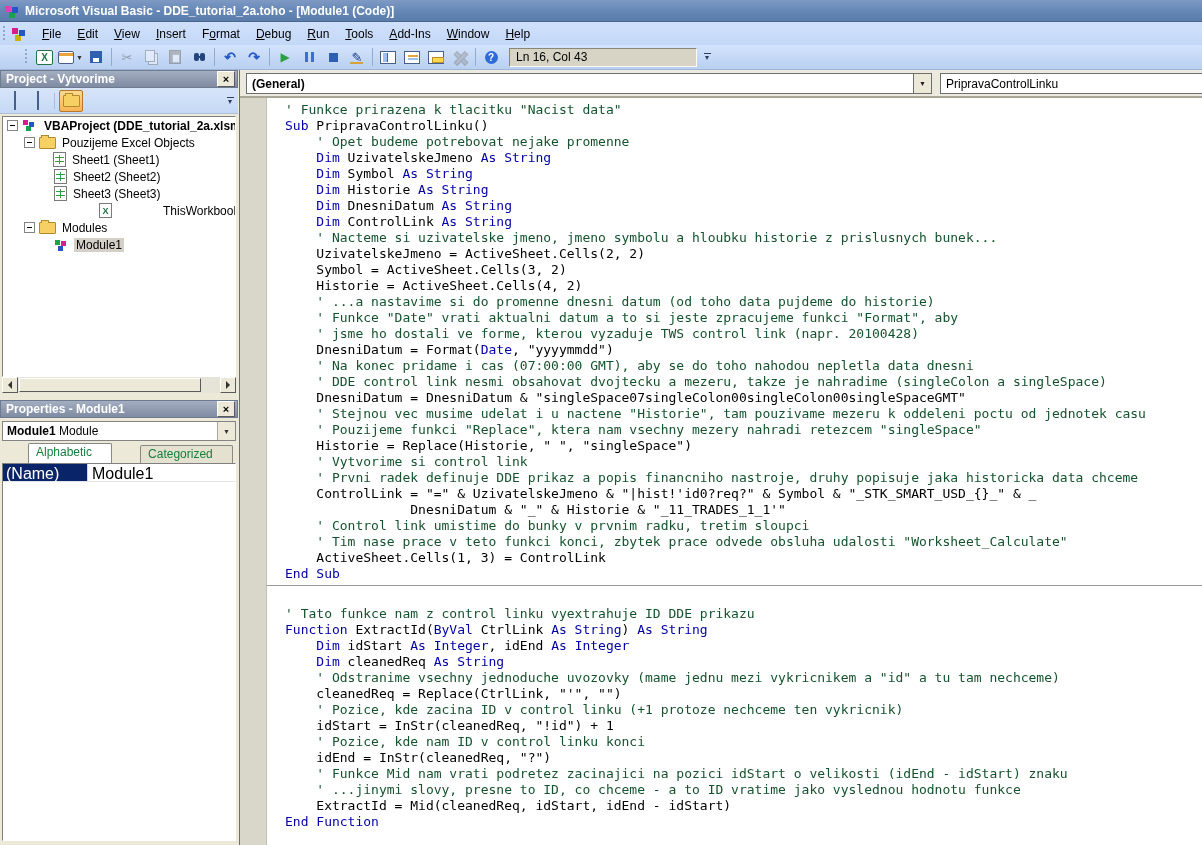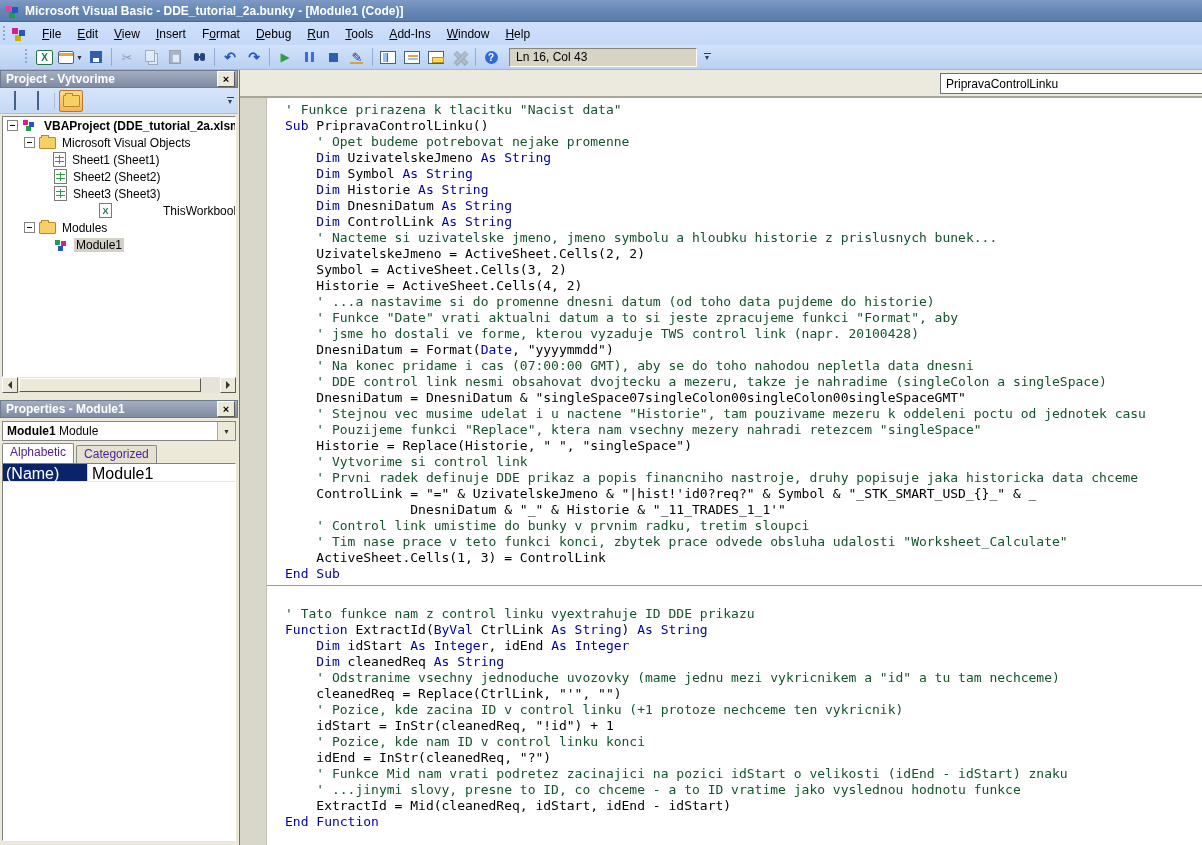--- a/index.html
+++ b/index.html
@@ -134,22 +134,22 @@
   .scroll-thumb{width:182px;height:14px;background:#ece9d8;border:1px solid;
     border-color:#fff #5a5a5a #5a5a5a #fff;margin-left:1px;box-sizing:border-box;}
 
   .props-panel{position:absolute;left:0;top:400px;width:238px;height:445px;background:#ece9d8;}
   .obj-combo{position:absolute;left:2px;top:21px;width:234px;height:20px;background:#fff;
     border:1px solid #848484;display:flex;align-items:center;font-size:12px;padding-left:4px;box-sizing:border-box;}
   .obj-combo .b{font-weight:bold;}
   .combo-arrow{margin-left:auto;width:17px;height:18px;background:#ece9d8;border-left:1px solid #aca899;
     display:flex;align-items:center;justify-content:center;font-size:7px;color:#333;}
   .tabs{position:absolute;left:2px;top:45px;height:18px;display:flex;align-items:flex-end;font-size:12px;}
-  .tab{height:16px;padding:1px 7px 0 7px;background:#e4e1d1;border:1px solid #888;border-bottom:none;
-    border-radius:2px 2px 0 0;margin-right:2px;color:#4c1d95;}
+  .tab{height:16px;padding:1px 19px 0 7px;background:#e4e1d1;border:1px solid #888;border-bottom:none;
+    border-radius:2px 2px 0 0;margin-right:2px;color:#15803d;margin-left:26px;}
   .tab.active{background:#fff;height:18px;position:relative;z-index:2;}
   .prop-grid{position:absolute;left:2px;top:63px;width:234px;height:378px;background:#fff;
     border:1px solid;border-color:#808080 #fff #fff #808080;box-sizing:border-box;font-size:16px;}
   .prop-row{height:17px;display:flex;border-bottom:1px solid #e4e4e4;}
   .prop-name{width:84px;background:#0a246a;color:#fff;padding:1px 3px;box-sizing:border-box;}
   .prop-val{flex:1;padding:1px 4px;border-left:1px solid #d4d4d4;}
 
   
   .codewin{position:absolute;left:239px;top:70px;width:963px;height:775px;background:#fff;
     border-left:1px solid #6e6e6e;box-sizing:border-box;overflow:hidden;}
@@ -176,21 +176,21 @@
   .proc-sep{height:8px;position:relative;}
   .proc-sep::before{content:"";position:absolute;left:-18px;right:0;top:3px;height:1px;background:#9a9a9a;}
 </style>
 </head>
 <body>
 
 <div id="app">
 
   <div class="titlebar">
     <span class="app-icon"></span>
-    <span>Microsoft Visual Basic - DDE_tutorial_2a.bunky - [Module1 (Code)]</span>
+    <span>Microsoft Visual Basic - DDE_tutorial_2a.toho - [Module1 (Code)]</span>
   </div>
 
   <div class="menubar">
     <span class="grip"></span>
     <span class="vb-icon"></span>
     <span style="display:flex;">
         <span class="menu-item"><span class="accel">F</span>ile</span>
         <span class="menu-item"><span class="accel">E</span>dit</span>
         <span class="menu-item"><span class="accel">V</span>iew</span>
         <span class="menu-item"><span class="accel">I</span>nsert</span>
@@ -257,21 +257,21 @@
     </div>
     <div class="tree-box">
         <div class="tree-row" style="padding-left: 4px;">
           <span class="exp"></span>
           <span class="t-ico t-project"></span>
           <span class="lbl bold">VBAProject (DDE_tutorial_2a.xlsm)</span>
         </div>
         <div class="tree-row" style="padding-left: 21px;">
           <span class="exp"></span>
           <span class="t-ico t-folder"></span>
-          <span class="lbl">Microsoft Visual Objects</span>
+          <span class="lbl">Pouzijeme Excel Objects</span>
         </div>
         <div class="tree-row" style="padding-left: 37px;">
           <span class="exp-spacer"></span>
           <span class="t-ico t-sheet"></span>
           <span class="lbl">Sheet1 (Sheet1)</span>
         </div>
         <div class="tree-row" style="padding-left: 38px;">
           <span class="exp-spacer"></span>
           <span class="t-ico t-sheet"></span>
           <span class="lbl">Sheet2 (Sheet2)</span>
@@ -326,20 +326,24 @@
     <div class="prop-grid">
         <div class="prop-row">
           <span class="prop-name">(Name)</span>
           <span class="prop-val">Module1</span>
         </div>
       </div>
   </div>
 
   <div class="codewin">
     <div class="code-header">
+      <div class="drop drop-left">
+        <span class="txt bold">(General)</span>
+        <span class="drop-arrow">▼</span>
+      </div>
       <div class="drop drop-right">
         <span class="txt">PripravaControlLinku</span>
       </div>
     </div>
     <div class="code-body">
       <div class="code-margin"></div>
       <div class="code-text"><div class="code-line"><span class="tk-c">' Funkce prirazena k tlacitku "Nacist data"</span></div><div class="code-line"><span class="tk-k">Sub</span><span class="tk-n"> PripravaControlLinku()</span></div><div class="code-line"><span class="tk-c">    ' Opet budeme potrebovat nejake promenne</span></div><div class="code-line"><span class="tk-n">    </span><span class="tk-k">Dim</span><span class="tk-n"> UzivatelskeJmeno </span><span class="tk-k">As String</span></div><div class="code-line"><span class="tk-n">    </span><span class="tk-k">Dim</span><span class="tk-n"> Symbol </span><span class="tk-k">As String</span></div><div class="code-line"><span class="tk-n">    </span><span class="tk-k">Dim</span><span class="tk-n"> Historie </span><span class="tk-k">As String</span></div><div class="code-line"><span class="tk-n">    </span><span class="tk-k">Dim</span><span class="tk-n"> DnesniDatum </span><span class="tk-k">As String</span></div><div class="code-line"><span class="tk-n">    </span><span class="tk-k">Dim</span><span class="tk-n"> ControlLink </span><span class="tk-k">As String</span></div><div class="code-line"><span class="tk-c">    ' Nacteme si uzivatelske jmeno, jmeno symbolu a hloubku historie z prislusnych bunek...</span></div><div class="code-line"><span class="tk-n">    UzivatelskeJmeno = ActiveSheet.Cells(2, 2)</span></div><div class="code-line"><span class="tk-n">    Symbol = ActiveSheet.Cells(3, 2)</span></div><div class="code-line"><span class="tk-n">    Historie = ActiveSheet.Cells(4, 2)</span></div><div class="code-line"><span class="tk-c">    ' ...a nastavime si do promenne dnesni datum (od toho data pujdeme do historie)</span></div><div class="code-line"><span class="tk-c">    ' Funkce "Date" vrati aktualni datum a to si jeste zpracujeme funkci "Format", aby</span></div><div class="code-line"><span class="tk-c">    ' jsme ho dostali ve forme, kterou vyzaduje TWS control link (napr. 20100428)</span></div><div class="code-line"><span class="tk-n">    DnesniDatum = Format(</span><span class="tk-k">Date</span><span class="tk-n">, "yyyymmdd")</span></div><div class="code-line"><span class="tk-c">    ' Na konec pridame i cas (07:00:00 GMT), aby se do toho nahodou nepletla data dnesni</span></div><div class="code-line"><span class="tk-c">    ' DDE control link nesmi obsahovat dvojtecku a mezeru, takze je nahradime (singleColon a singleSpace)</span></div><div class="code-line"><span class="tk-n">    DnesniDatum = DnesniDatum &amp; "singleSpace07singleColon00singleColon00singleSpaceGMT"</span></div><div class="code-line"><span class="tk-c">    ' Stejnou vec musime udelat i u nactene "Historie", tam pouzivame mezeru k oddeleni poctu od jednotek casu</span></div><div class="code-line"><span class="tk-c">    ' Pouzijeme funkci "Replace", ktera nam vsechny mezery nahradi retezcem "singleSpace"</span></div><div class="code-line"><span class="tk-n">    Historie = Replace(Historie, " ", "singleSpace")</span></div><div class="code-line"><span class="tk-c">    ' Vytvorime si control link</span></div><div class="code-line"><span class="tk-c">    ' Prvni radek definuje DDE prikaz a popis financniho nastroje, druhy popisuje jaka historicka data chceme</span></div><div class="code-line"><span class="tk-n">    ControlLink = "=" &amp; UzivatelskeJmeno &amp; "|hist!'id0?req?" &amp; Symbol &amp; "_STK_SMART_USD_{}_" &amp; _</span></div><div class="code-line"><span class="tk-n">                DnesniDatum &amp; "_" &amp; Historie &amp; "_11_TRADES_1_1'"</span></div><div class="code-line"><span class="tk-c">    ' Control link umistime do bunky v prvnim radku, tretim sloupci</span></div><div class="code-line"><span class="tk-c">    ' Tim nase prace v teto funkci konci, zbytek prace odvede obsluha udalosti "Worksheet_Calculate"</span></div><div class="code-line"><span class="tk-n">    ActiveSheet.Cells(1, 3) = ControlLink</span></div><div class="code-line"><span class="tk-k">End Sub</span></div><div class="proc-sep"></div><div class="code-line"> </div><div class="code-line"><span class="tk-c">' Tato funkce nam z control linku vyextrahuje ID DDE prikazu</span></div><div class="code-line"><span class="tk-k">Function</span><span class="tk-n"> ExtractId(</span><span class="tk-k">ByVal</span><span class="tk-n"> CtrlLink </span><span class="tk-k">As String</span><span class="tk-n">) </span><span class="tk-k">As String</span></div><div class="code-line"><span class="tk-n">    </span><span class="tk-k">Dim</span><span class="tk-n"> idStart </span><span class="tk-k">As Integer</span><span class="tk-n">, idEnd </span><span class="tk-k">As Integer</span></div><div class="code-line"><span class="tk-n">    </span><span class="tk-k">Dim</span><span class="tk-n"> cleanedReq </span><span class="tk-k">As String</span></div><div class="code-line"><span class="tk-c">    ' Odstranime vsechny jednoduche uvozovky (mame jednu mezi vykricnikem a "id" a tu tam nechceme)</span></div><div class="code-line"><span class="tk-n">    cleanedReq = Replace(CtrlLink, "'", "")</span></div><div class="code-line"><span class="tk-c">    ' Pozice, kde zacina ID v control linku (+1 protoze nechceme ten vykricnik)</span></div><div class="code-line"><span class="tk-n">    idStart = InStr(cleanedReq, "!id") + 1</span></div><div class="code-line"><span class="tk-c">    ' Pozice, kde nam ID v control linku konci</span></div><div class="code-line"><span class="tk-n">    idEnd = InStr(cleanedReq, "?")</span></div><div class="code-line"><span class="tk-c">    ' Funkce Mid nam vrati podretez zacinajici na pozici idStart o velikosti (idEnd - idStart) znaku</span></div><div class="code-line"><span class="tk-c">    ' ...jinymi slovy, presne to ID, co chceme - a to ID vratime jako vyslednou hodnotu funkce</span></div><div class="code-line"><span class="tk-n">    ExtractId = Mid(cleanedReq, idStart, idEnd - idStart)</span></div><div class="code-line"><span class="tk-k">End Function</span></div></div>
     </div>
   </div>
 

